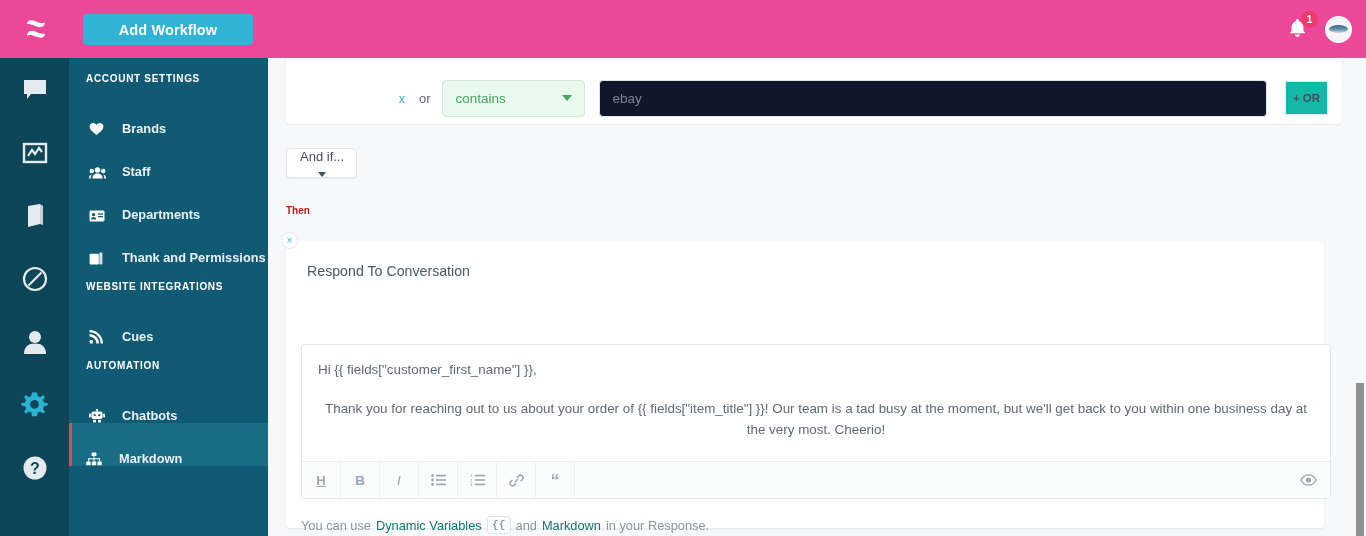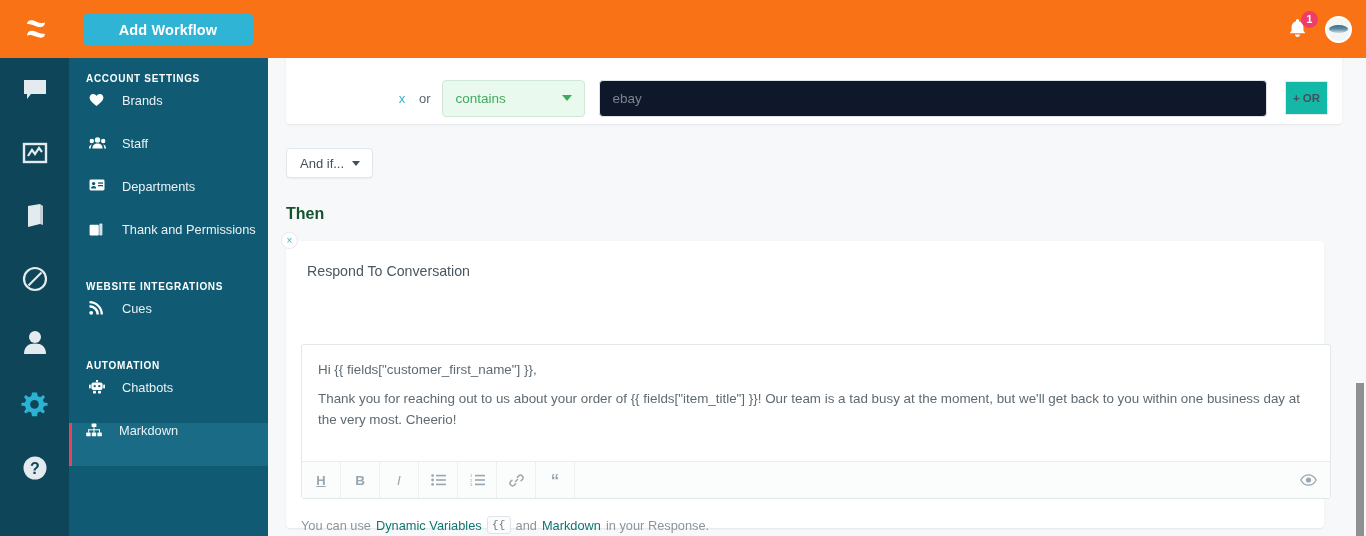--- a/index.html
+++ b/index.html
@@ -8,21 +8,21 @@
     width: 1366px; height: 536px;
     overflow: hidden;
     font-family: "Liberation Sans", sans-serif;
     background: #f6f8f9;
   }
   .app { position: relative; width: 1366px; height: 536px; }
 
   
   .topbar {
     position: absolute; top: 0; left: 0; width: 1366px; height: 58px;
-    background: #f97316; z-index: 30;
+    background: #ec4899; z-index: 30;
   }
   .logo-box {
     position: absolute; left: 19px; top: 13px; width: 33px; height: 32px;
     display: flex; align-items: center; justify-content: center;
   }
   .logo-box svg { display: block; }
   .add-workflow-btn {
     position: absolute; left: 83px; top: 14px; width: 170px; height: 31px;
     background: #2fb4d6; border: none; border-radius: 4px;
     color: #ffffff; font-size: 14.5px; font-weight: bold;
@@ -68,23 +68,23 @@
     position: absolute; left: 69px; top: 58px; width: 199px; height: 478px;
     background: #105b73; z-index: 18; overflow: hidden;
   }
   .menu-section {
     color: #ffffff; font-size: 10px; font-weight: bold;
     letter-spacing: .7px; padding: 16px 0 9px 17px;
     text-transform: uppercase;
   }
   .menu-section.first { padding-top: 15px; }
   .menu-item {
-    height: 43px; display: flex; align-items: flex-start;
+    height: 43px; display: flex; align-items: flex-end;
     padding-left: 17px; cursor: pointer;
-    border-left: 3px solid transparent; position: relative;
+    border-left: 3px solid transparent; position: relative; font-weight: bold;
   }
   .menu-item .mi-icon {
     width: 22px; min-width: 22px; display: flex; align-items: center;
     justify-content: flex-start; margin-right: 11px;
   }
   .menu-item .mi-label {
     color: #e9f1f4; font-size: 12.8px; white-space: nowrap;
   }
   .menu-item.active {
     background: #1a6b85; border-left-color: #e8435a; padding-left: 14px;
@@ -145,29 +145,30 @@
 
   
   .andif-btn {
     position: absolute; left: 18px; top: 90px;
     height: 30px; padding: 0 12px 0 13px;
     background: #ffffff; border: 1px solid #e3e7ea; border-radius: 4px;
     color: #41505c; font-size: 13px; cursor: pointer;
     display: flex; align-items: center; gap: 8px;
     box-shadow: 0 1px 1px rgba(16,44,60,.05);
     font-family: "Liberation Sans", sans-serif;
+    flex-direction: column;
   }
   .andif-btn .caret {
     width: 0; height: 0; border-left: 4.5px solid transparent;
     border-right: 4.5px solid transparent; border-top: 5.5px solid #41505c;
   }
 
   .then-label {
     position: absolute; left: 18px; top: 147px;
-    color: #14532d; font-size: 16px; font-weight: bold;
+    color: #b91c1c; font-size: 10px; font-weight: bold;
   }
 
   
   .action-card {
     position: absolute; left: 18px; top: 183px;
     width: 1038px; height: 287px;
   }
   .action-close {
     position: absolute; left: 13px; top: 174px;
     width: 17px; height: 17px; border-radius: 50%;
@@ -183,21 +184,21 @@
     position: absolute; left: 15px; top: 103px;
     width: 1030px; height: 155px;
     border: 1px solid #e2e7ea; border-radius: 3px; background: #fff;
   }
   .editor-body {
     padding: 14px 16px 0 16px; height: 113px; overflow: hidden;
   }
   .editor-body p {
     color: #5e6a73; font-size: 13.4px; line-height: 21px;
   }
-  .editor-body p + p { margin-top: 8px; }
+  .editor-body p + p { margin-top: 18px; text-align: center; }
   .editor-toolbar {
     position: absolute; left: 0; bottom: 0; width: 100%; height: 37px;
     border-top: 1px solid #e9edef; background: #fbfcfc;
     display: flex; align-items: stretch;
   }
   .tb-btn {
     width: 39px; display: flex; align-items: center; justify-content: center;
     border-right: 1px solid #eef1f3; color: #9aa7b0; cursor: pointer;
     font-size: 13px;
   }

